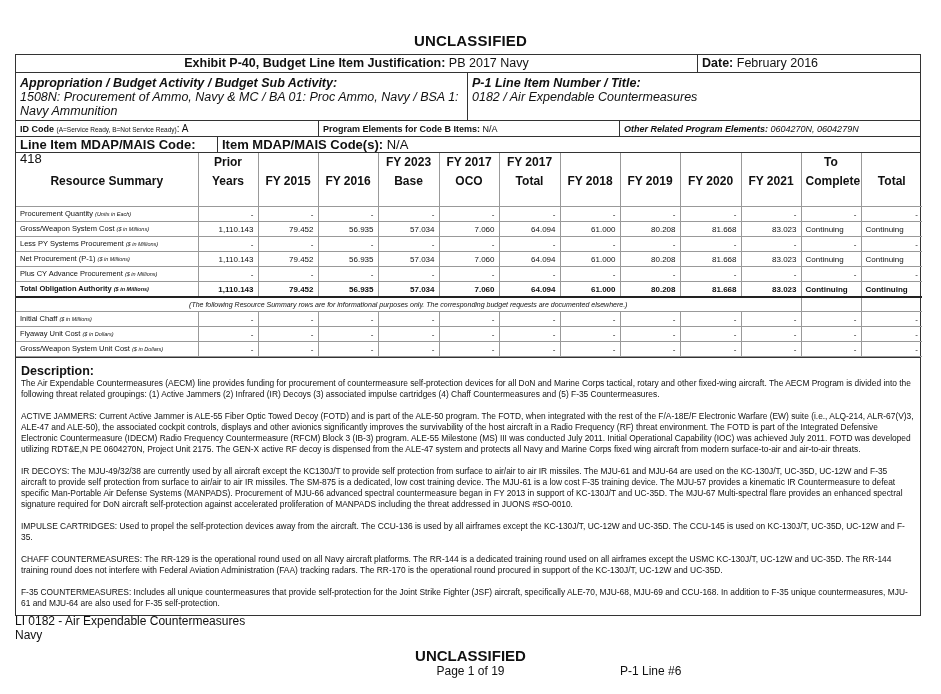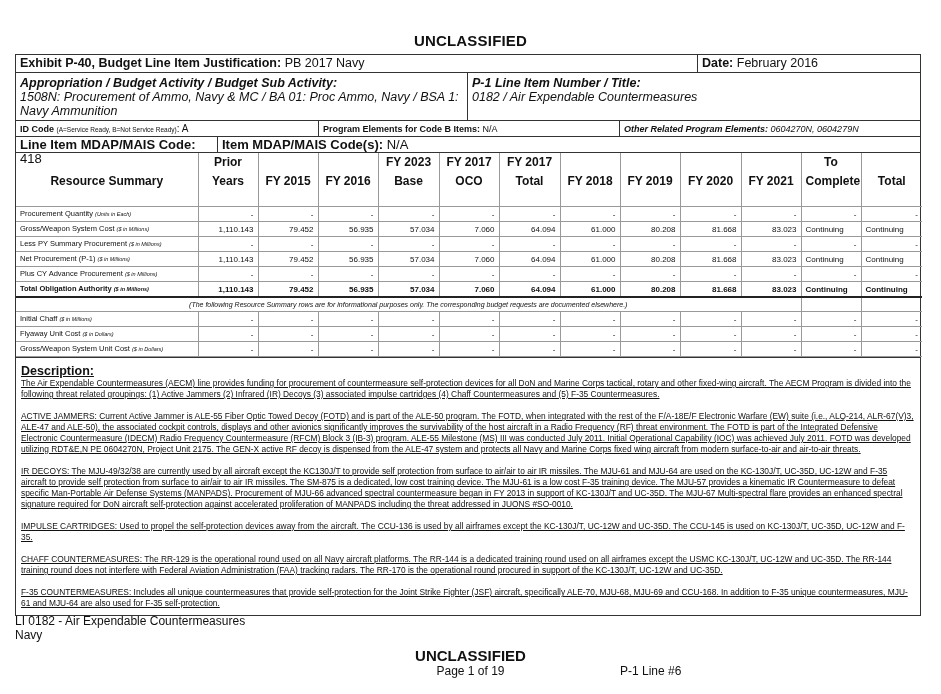--- a/index.html
+++ b/index.html
@@ -24,38 +24,38 @@
   table.rs td, table.rs th { border: 1px solid #999; padding: 0 4px; height: 13px; line-height: 13px; white-space: nowrap; overflow: hidden; }
   table.rs th { font-size: 12px; font-weight: bold; line-height: 19px; height: 32px; text-align: center; vertical-align: bottom; padding-bottom: 15px; white-space: normal; border-top: none; }
   table.rs th.lbl-h { text-align: center; }
   table.rs td.num { text-align: right; }
   table.rs td.lbl { text-align: left; font-size: 7.5px; }
   table.rs td.lbl .u { font-style: italic; font-size: 5.5px; }
   table.rs tr.total td { font-weight: bold; border-bottom: 2.5px solid #222; }
   table.rs tr td:first-child, table.rs tr th:first-child { border-left: none; }
   table.rs tr td:last-child, table.rs tr th:last-child { border-right: none; }
   table.rs td.info { text-align: center; font-style: italic; font-size: 7px; }
-  .desc { padding: 4px 6px 6px 5px; font-size: 8.4px; line-height: 11px; border-top: 1.5px solid #333; text-decoration: underline; }
+  .desc { padding: 4px 6px 6px 5px; font-size: 8.4px; line-height: 11px; border-top: 1.5px solid #333; }
   .desc h3 { margin: 2px 0 0 0; font-size: 12.5px; line-height: 14px; }
   .desc p { margin: 0 0 11px 0; }
   .desc p:last-child { margin-bottom: 0; }
   .footer-left { position: absolute; left: 15px; top: 614px; font-size: 12px; line-height: 14px; }
   .footer-center { position: absolute; left: 0; width: 941px; top: 648px; text-align: center; font-size: 12px; line-height: 14px; }
   .footer-center .uc { font-weight: bold; font-size: 15px; line-height: 16px; }
   .footer-right { position: absolute; left: 620px; top: 664px; font-size: 12px; line-height: 14px; }
 </style>
 </head>
 <body>
 
 <div class="classif-top">UNCLASSIFIED</div>
 
 <div class="frame">
 
   <div class="row exhibit-row">
-    <div class="cell vr" style="width:682px;">
+    <div class="cell vr" style="width:682px;text-align:center;">
       <span class="b">Exhibit P-40, Budget Line Item Justification:</span>
       <span>PB 2017 Navy</span>
     </div>
     <div class="cell" style="flex:1;">
       <span class="b">Date:</span>
       <span>February 2016</span>
     </div>
   </div>
 
   <div class="row approp-row">
@@ -153,21 +153,21 @@
           <td class="num">7.060</td>
           <td class="num">64.094</td>
           <td class="num">61.000</td>
           <td class="num">80.208</td>
           <td class="num">81.668</td>
           <td class="num">83.023</td>
           <td class="num" style="text-align: left;">Continuing</td>
           <td class="num" style="text-align: left;">Continuing</td>
         </tr>
         <tr>
-          <td class="lbl"><span>Less PY Summary Procurement</span> <span class="u">($ in Millions)</span></td>
+          <td class="lbl"><span>Less PY Systems Procurement</span> <span class="u">($ in Millions)</span></td>
           <td class="num">-</td>
           <td class="num">-</td>
           <td class="num">-</td>
           <td class="num">-</td>
           <td class="num">-</td>
           <td class="num">-</td>
           <td class="num">-</td>
           <td class="num">-</td>
           <td class="num">-</td>
           <td class="num">-</td>

